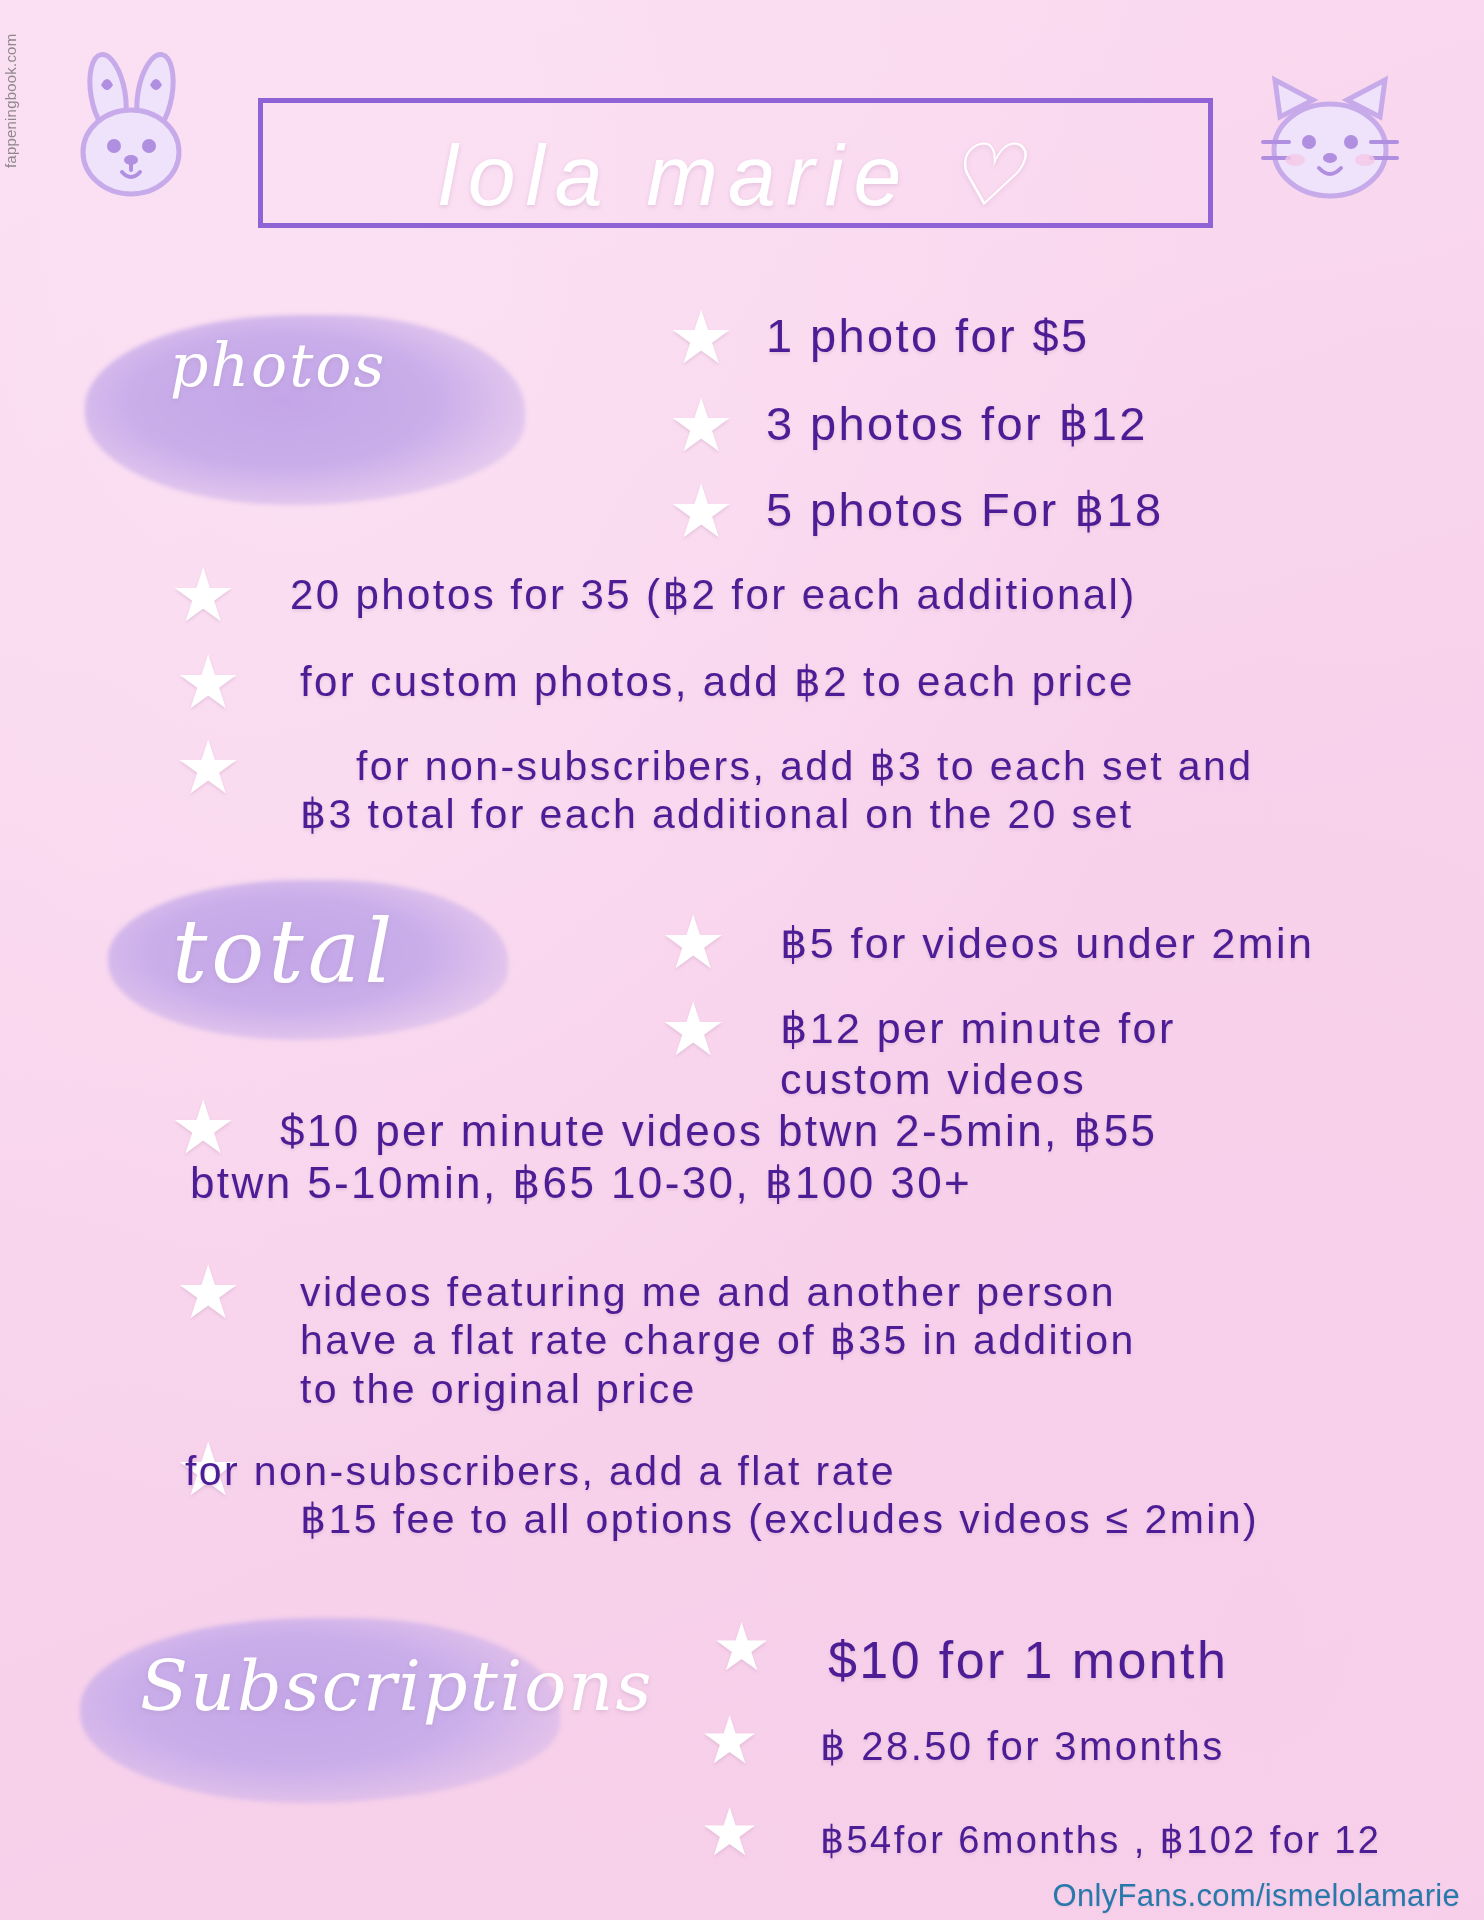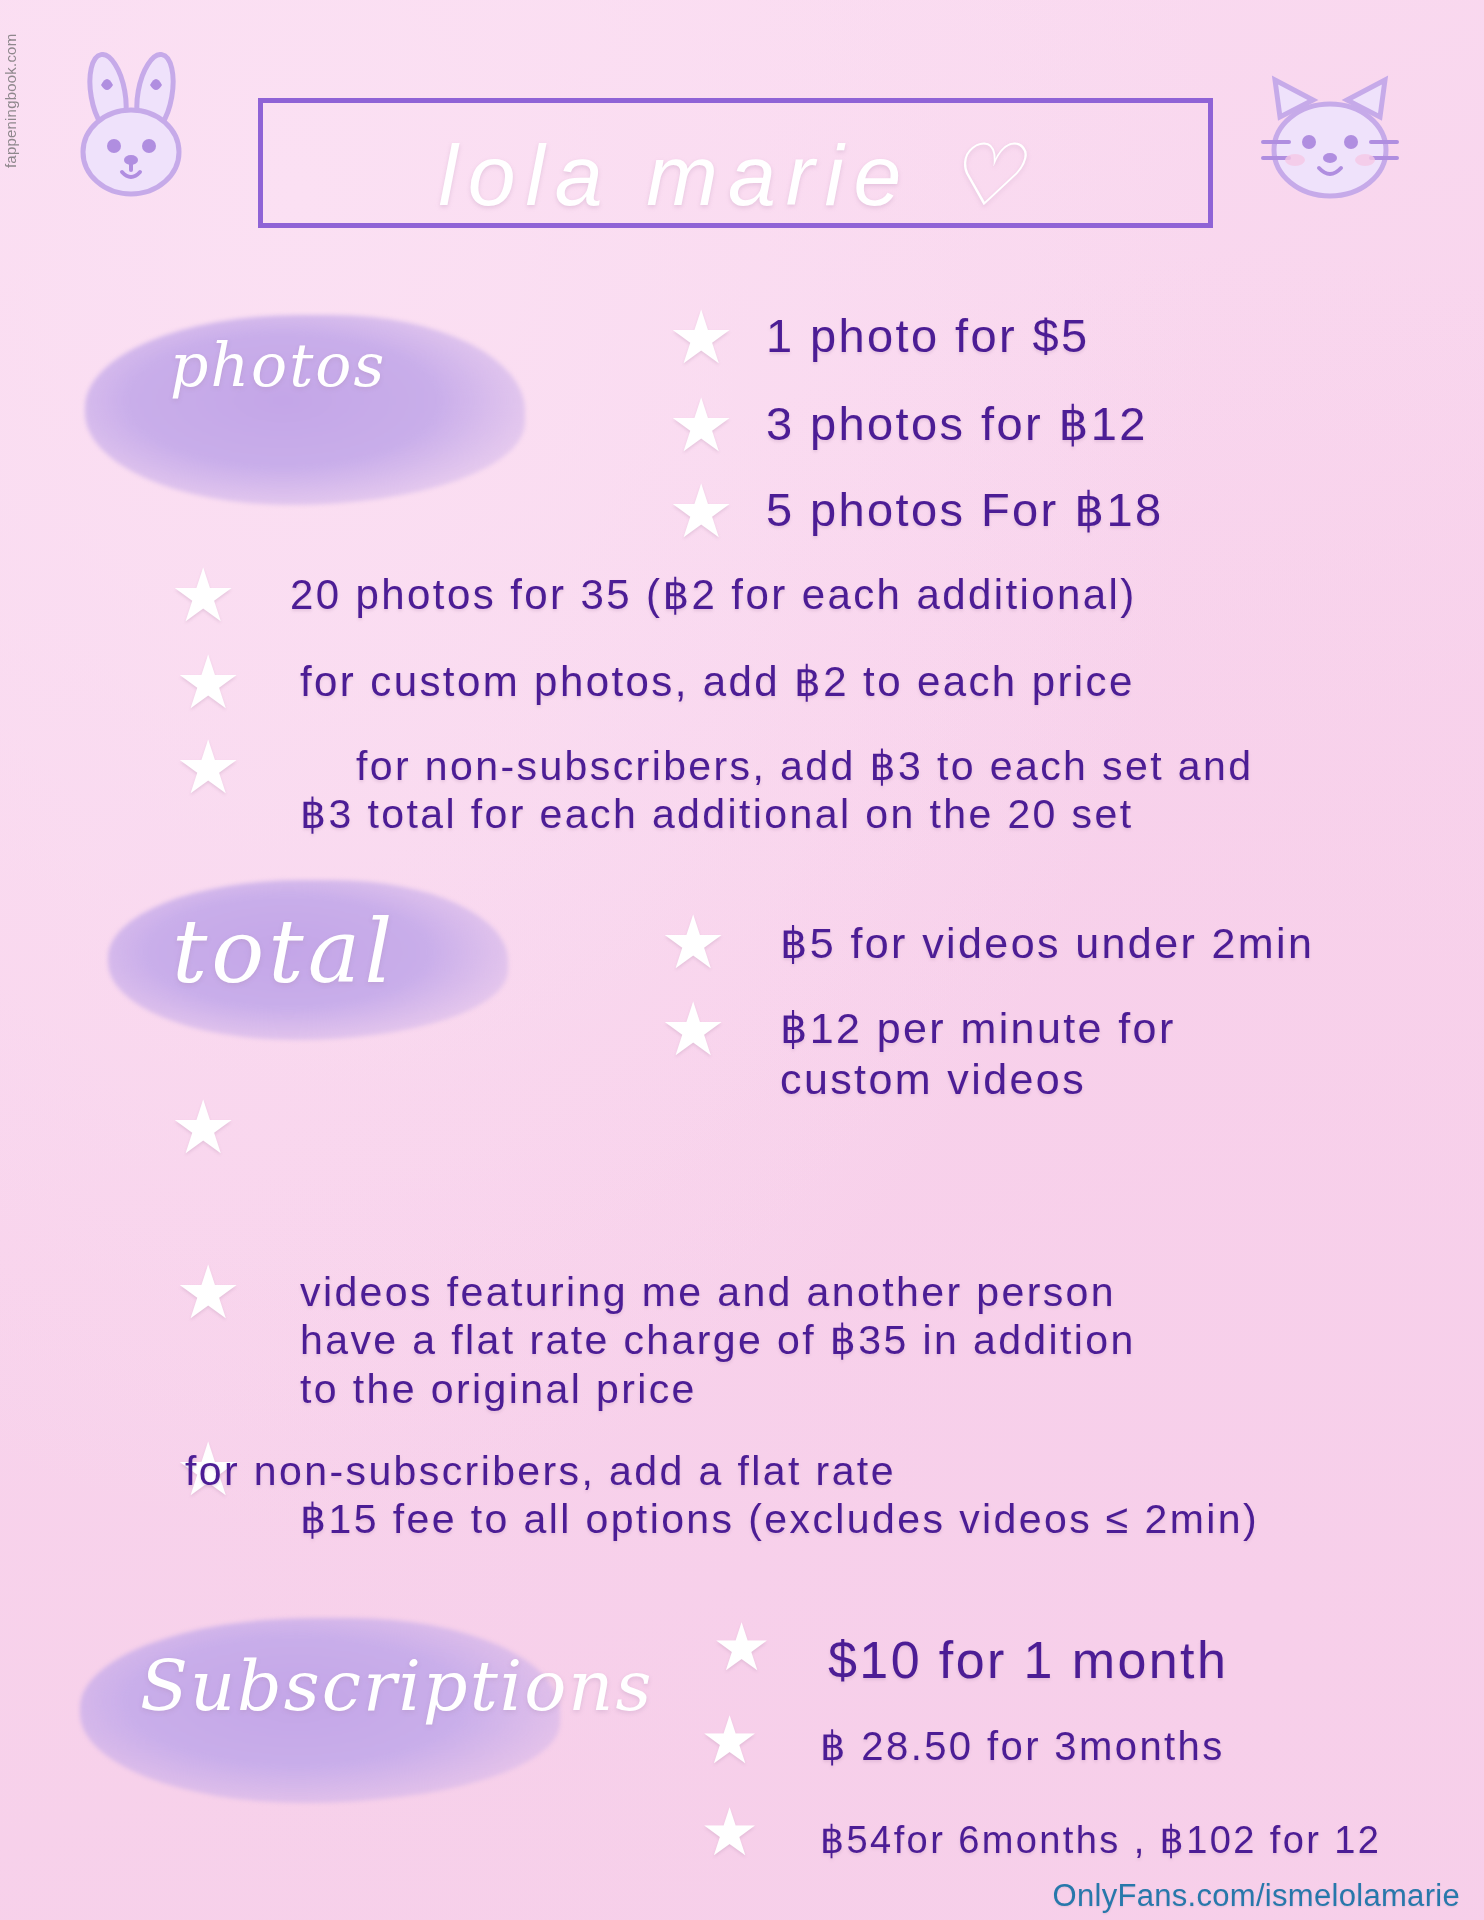--- a/index.html
+++ b/index.html
@@ -229,20 +229,22 @@
   <div class="section-label videos-label">total</div>
 
   <div class="star" style="left:660px; top:905px; font-size:74px;">★</div>
   <div class="line" style="left:780px; top:918px; font-size:43px;">฿5 for videos  under  2min</div>
 
   <div class="star" style="left:660px; top:992px; font-size:74px;">★</div>
   <div class="line" style="left:780px; top:1003px; font-size:43px; white-space:pre-line; text-indent:0;">฿12 per minute for
 custom videos</div>
 
   <div class="star" style="left:170px; top:1090px; font-size:74px;">★</div>
+  <div class="line" style="left:190px; top:1105px; font-size:44px; white-space:pre-line; text-indent:90px;">$10  per minute videos  btwn  2-5min, ฿55
+btwn 5-10min, ฿65 10-30,  ฿100 30+</div>
 
   <div class="star" style="left:175px; top:1255px; font-size:74px;">★</div>
   <div class="line" style="left:300px; top:1268px; font-size:41px; white-space:pre-line;">videos featuring  me  and  another person
 have  a flat rate  charge  of  ฿35  in addition
 to the  original price</div>
 
   <div class="star" style="left:175px; top:1432px; font-size:74px;">★</div>
   <div class="line" style="left:300px; top:1447px; font-size:41px; white-space:pre-line; text-indent:-115px;">for non-subscribers,  add  a flat rate
 ฿15 fee  to all options (excludes  videos ≤ 2min)</div>
 

